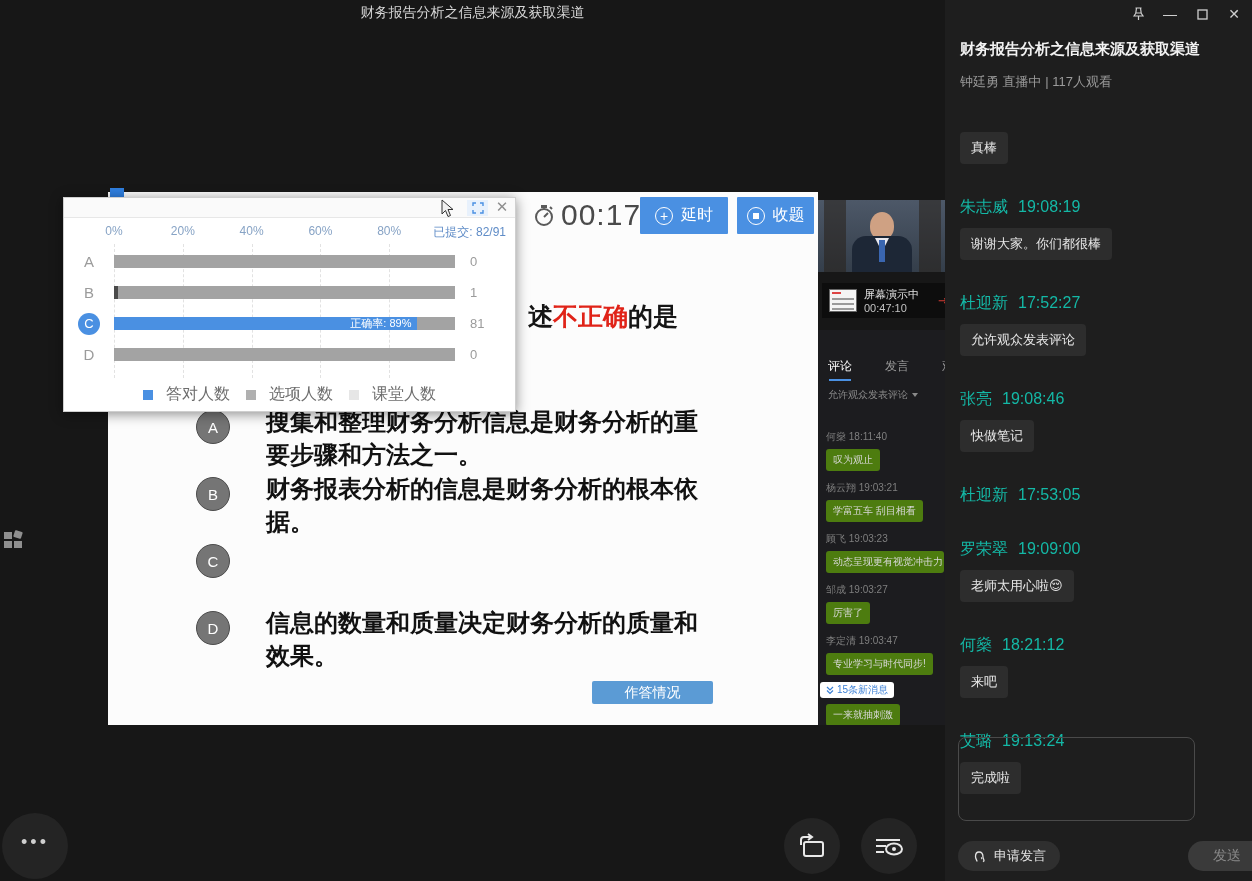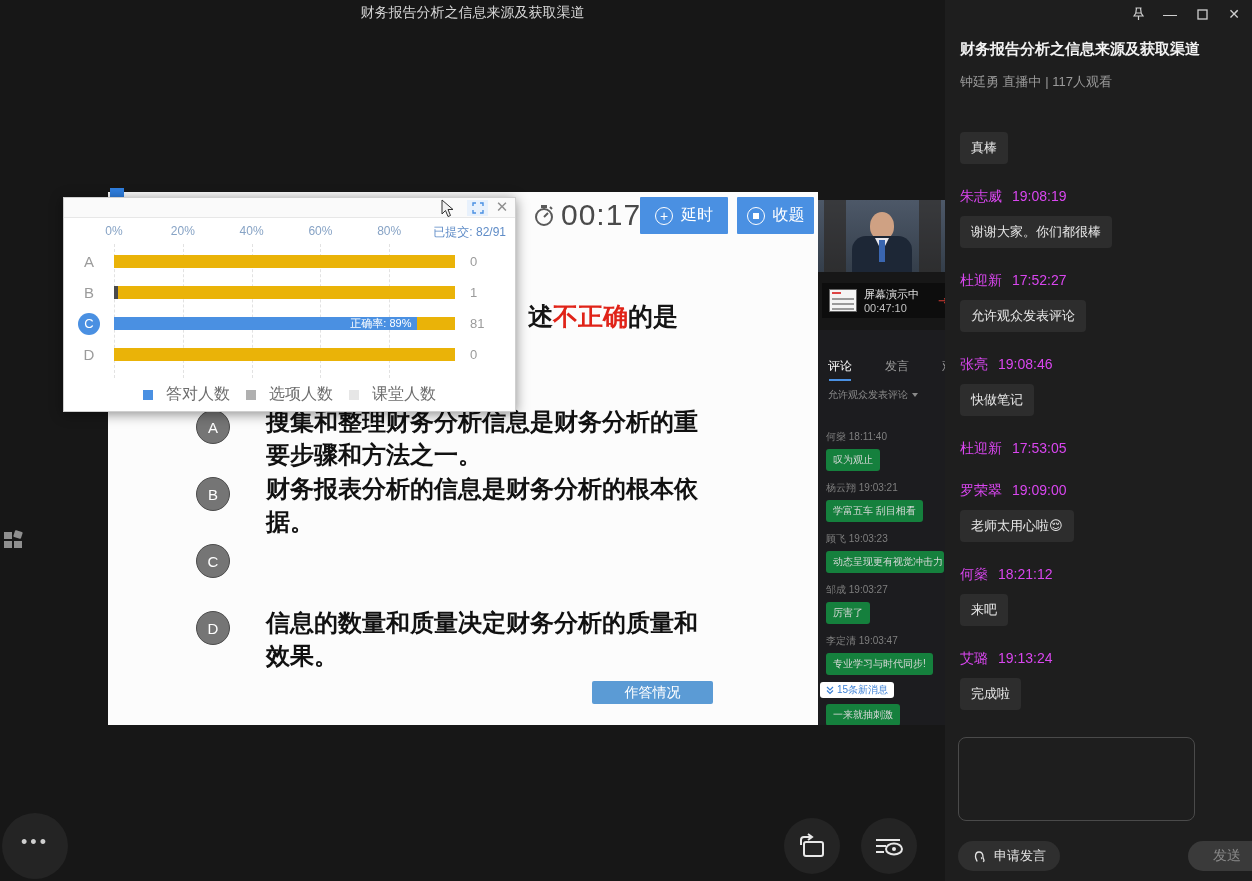--- a/index.html
+++ b/index.html
@@ -50,21 +50,21 @@
   .poll-ticks { position:absolute; left:50px; top:6px; width:344px; height:14px; }
   .poll-tick { position:absolute; transform:translateX(-50%); font-size:12px; color:#87a3c5; }
   .poll-submitted { position:absolute; right:9px; top:6px; font-size:12px; color:#5f8cc7; }
   .poll-grid { position:absolute; left:50px; top:26px; width:344px; height:134px; }
   .poll-grid i { position:absolute; top:0; bottom:0; border-left:1px dashed #e2e2e2; }
   .poll-rows { position:absolute; left:0; top:28px; width:100%; }
   .poll-row { display:flex; align-items:center; height:31px; }
   .poll-letter { flex:0 0 50px; text-align:center; font-size:15px; color:#9b9b9b; }
   .poll-letter .c-badge { width:22px; height:22px; background:#4a90e2; color:#fff; border-radius:50%;
                  display:inline-flex; align-items:center; justify-content:center; font-size:13px; }
-  .poll-track { position:relative; width:344px; height:13px; background:#eab308; }
+  .poll-track { position:relative; width:344px; height:13px; background:#a3a3a3; }
   .poll-fill { position:relative; height:13px; display:flex; align-items:center; justify-content:flex-end; }
   .fill-blue { background:#4a90e2; }
   .fill-dark { background:#4a4a4a; }
   .poll-fill-label { color:#fff; font-size:11px; padding-right:6px; white-space:nowrap; }
   .poll-count { flex:0 0 60px; padding-left:15px; font-size:13px; color:#9b9b9b; }
   .poll-legend { position:absolute; bottom:6px; width:100%; display:flex; justify-content:center; gap:16px; }
   .poll-legend .li { display:flex; align-items:center; gap:13px; font-size:16px; color:#6d6d6d; }
   .sw { width:10px; height:10px; display:inline-block; }
   .sw-blue { background:#4a90e2; } .sw-gray { background:#b0b0b0; } .sw-light { background:#e6e6e6; }
 
@@ -92,21 +92,21 @@
 
   
   .cpanel { position:absolute; left:818px; top:330px; width:127px; height:395px; background:#1c1c1f; overflow:hidden; }
   .cp-tabs { position:absolute; top:28px; left:10px; right:0; display:flex; gap:33px; font-size:12px; color:#9a9a9a; white-space:nowrap; }
   .cp-tab.active { color:#fff; }
   .cp-tab.active::after { content:""; display:block; margin:4px auto 0; width:22px; height:2px; background:#4a90e2; }
   .cp-perm { position:absolute; top:58px; left:10px; font-size:10px; color:#8a8a8a; display:flex; align-items:center; gap:4px; }
   .caret-down { width:0; height:0; border-left:3px solid transparent; border-right:3px solid transparent; border-top:4px solid #8a8a8a; }
   .cp-list { position:absolute; top:94px; left:8px; right:4px; }
   .cp-name { margin-top:6px; font-size:10px; color:#7f7f7f; white-space:nowrap; }
-  .cp-bubble { display:inline-block; margin-top:5px; background:#15803d; color:#d8d8d8; font-size:10px;
+  .cp-bubble { display:inline-block; margin-top:5px; background:#4d7c0f; color:#d8d8d8; font-size:10px;
                padding:4px 7px; border-radius:3px; white-space:nowrap; max-width:118px; overflow:hidden; }
   .cp-new { position:absolute; left:2px; top:352px; background:#fff; border-radius:3px; height:16px;
             display:flex; align-items:center; gap:3px; padding:0 6px; font-size:10px; color:#3a7fd5; cursor:pointer; }
 
   
   .round-btn { position:absolute; border-radius:50%; background:#242424; display:flex; align-items:center;
                justify-content:center; cursor:pointer; }
   .more-btn { left:2px; top:813px; width:66px; height:66px; }
   .dots { color:#cfcfcf; font-size:18px; letter-spacing:3px; line-height:10px; padding-bottom:8px; }
   .switch-btn { left:784px; top:818px; width:56px; height:56px; }
@@ -117,21 +117,21 @@
   .ag1 { left:0; top:1px; } .ag2 { left:0; top:10px; } .ag3 { left:10px; top:10px; }
   .ag4 { left:10px; top:0; transform:rotate(18deg); border-radius:1px; }
 
   
   .sidebar { position:absolute; right:0; top:0; width:307px; height:881px; background:#1e1e1e; }
   .sb-controls { position:absolute; top:6px; right:10px; display:flex; gap:16px; align-items:center; color:#cfcfcf; }
   .sb-cbtn { width:16px; height:16px; display:flex; align-items:center; justify-content:center; cursor:pointer; font-size:14px; }
   .sb-title { position:absolute; left:15px; top:40px; right:10px; color:#f2f2f2; font-size:15px; font-weight:700; white-space:nowrap; }
   .sb-sub { position:absolute; left:15px; top:73px; color:#9a9a9a; font-size:13px; }
   .sb-chat { position:absolute; left:15px; top:120px; right:8px; }
-  .msg-meta { margin-top:24px; font-size:14px; color:#d946ef; }
+  .msg-meta { margin-top:33px; font-size:16px; color:#14b8a6; }
   .msg-meta .t { margin-left:10px; }
   .msg-bubble { display:inline-block; margin-top:10px; background:#2d2d2d; color:#e8e8e8; font-size:13px;
                 padding:7px 11px; border-radius:4px; max-width:250px; }
   .first-bubble { margin-top:12px;text-align:right; }
   .chat-input { position:absolute; left:13px; top:737px; width:237px; height:84px; background:transparent;
                 border:1px solid #4a4a4a; border-radius:8px; resize:none; color:#ddd; font-size:13px;
                 padding:8px; font-family:inherit; outline:none; }
   .speak-btn { position:absolute; left:13px; top:841px; height:30px; border-radius:16px; background:#2f2f2f;
                color:#e3e3e3; border:none; font-size:13px; display:flex; align-items:center; gap:6px;
                padding:0 14px; font-family:inherit; cursor:pointer; }

